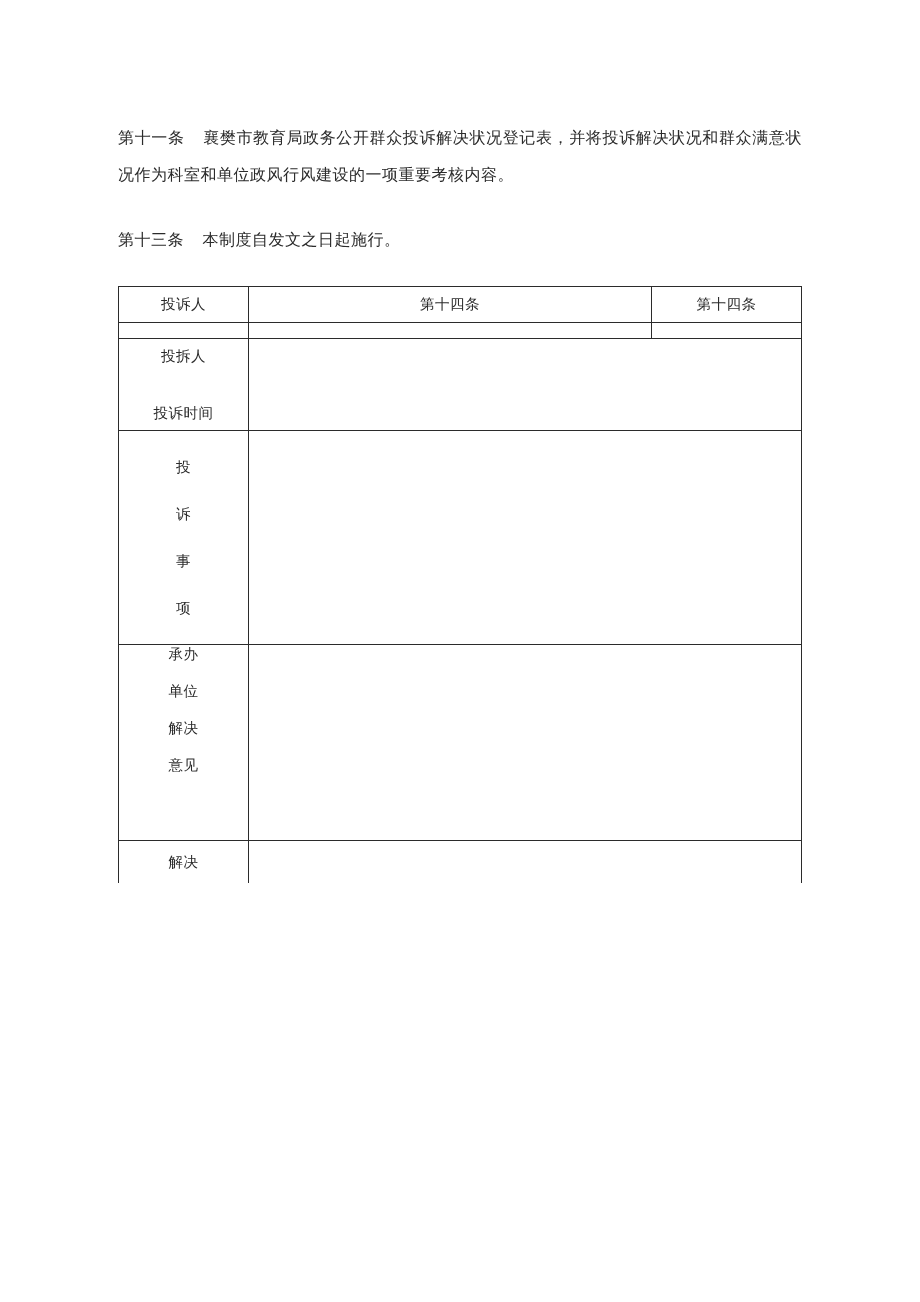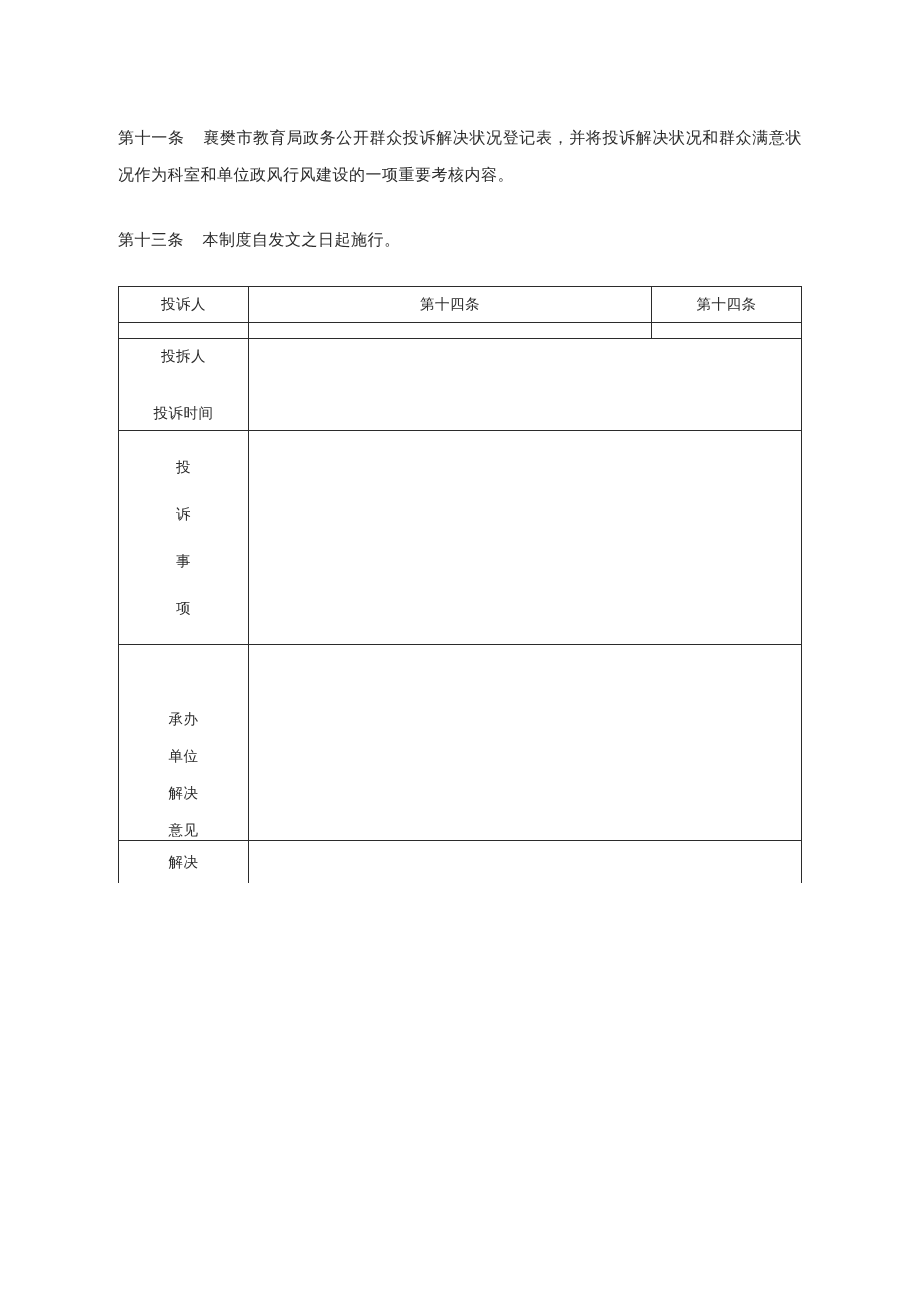--- a/index.html
+++ b/index.html
@@ -56,21 +56,21 @@
   .h-result     { height: 42px; }
   .stack {
     display: flex;
     flex-direction: column;
     align-items: center;
     justify-content: center;
     height: 100%;
     gap: 14px;
   }
   .stack-loose { gap: 28px; }
-  .stack-bottom { justify-content: flex-end; gap: 18px; }
+  .stack-bottom { justify-content: flex-start; gap: 18px; }
   .ch { letter-spacing: 0.5px; }
 </style>
 </head>
 <body>
 
 <div class="page">
 
   <p class="para">
     <span class="label-run label-head">第十一条</span>
     <span class="label-run">襄樊市教育局政务公开群众投诉解决状况登记表，并将投诉解决状况和群众满意状况作为科室和单位政风行风建设的一项重要考核内容。</span>

